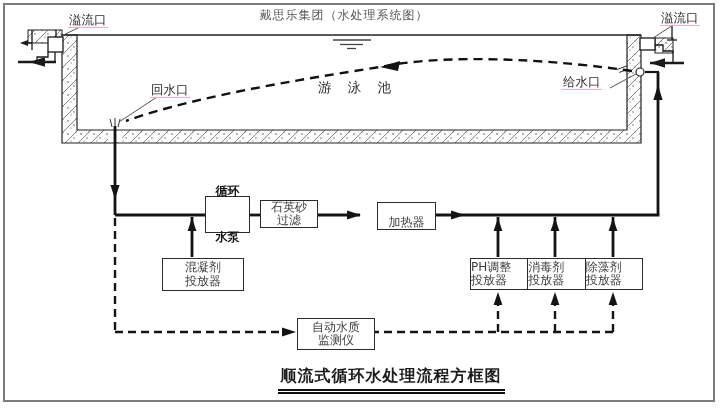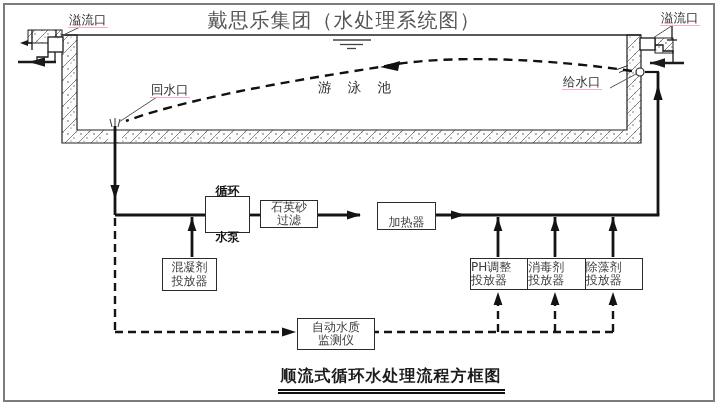--- a/index.html
+++ b/index.html
@@ -1,33 +1,33 @@
 <!DOCTYPE html>
 <html><head>
 <meta charset="utf-8">
 <style>
   html,body{margin:0;padding:0;background:#fff;}
   .stage{position:relative;width:720px;height:408px;background:#fff;overflow:hidden;
          font-family:"DejaVu Sans",sans-serif;}
   svg{position:absolute;left:0;top:0;}
   .abs{position:absolute;}
-  .title{left:0;top:7px;width:688px;text-align:center;font-size:20px;color:#56565a;
+  .title{left:0;top:7px;width:688px;text-align:center;font-size:12px;color:#56565a;
          letter-spacing:1px;}
   .plabel{font-size:12.5px;color:#2e2e2e;border-bottom:1px solid #f9a8d4;
           padding:0 1px 1px 1px;line-height:13px;background:transparent;}
   .pool-name{left:318px;top:79px;font-size:13.5px;letter-spacing:6px;color:#2e2e2e;}
   .box{background:#fff;border:1.5px solid #2b2b2b;display:flex;flex-direction:column;
        align-items:center;justify-content:center;font-size:12px;line-height:13.5px;
        color:#222;text-align:center;box-sizing:border-box;}
   .box span{display:block;}
   .bold{font-weight:bold;color:#111;gap:32px;}
   .pump{left:205px;top:196px;width:45px;height:37px;}
   .filter{left:260px;top:200px;width:58px;height:28px;color:#3c3c3c;}
   .heater{left:377px;top:202px;width:59px;height:28px;color:#3c3c3c;justify-content:flex-end;}
-  .coagulant{left:162px;top:258px;width:55px;height:33px;color:#3c3c3c;}
+  .coagulant{left:162px;top:258px;width:82px;height:33px;color:#3c3c3c;}
   .monitor{left:297px;top:318px;width:78px;height:32px;color:#3c3c3c;}
   .dispenser-row{left:470px;top:258px;width:173px;height:32px;background:#fff;
        border:1.5px solid #2b2b2b;display:flex;box-sizing:border-box;}
   .cell{flex:1;display:flex;flex-direction:column;align-items:flex-start;justify-content:center;
        font-size:12px;line-height:13.5px;color:#3c3c3c;text-align:center;}
   .cell + .cell{border-left:1.4px solid #2b2b2b;}
   .caption-wrap{left:0;top:366px;width:720px;text-align:center;padding-left:31px;}
   .caption{display:inline-block;font-size:16px;font-weight:bold;color:#1c1c1c;
        letter-spacing:1px;border-bottom:5px double #111;padding:0 3px 2px 3px;}
 </style>

